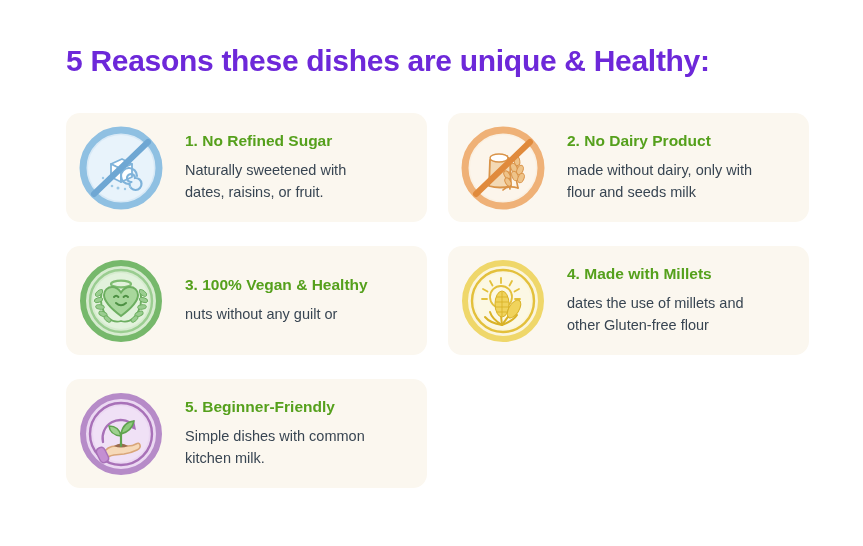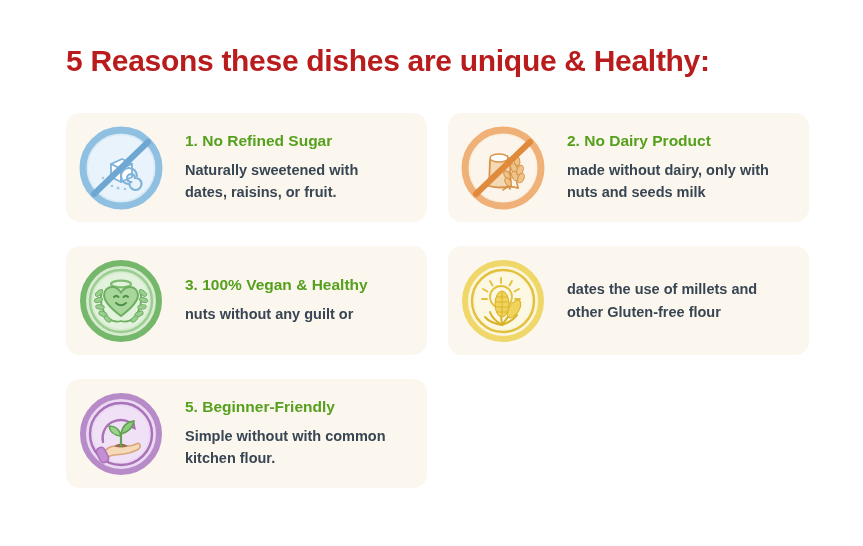--- a/index.html
+++ b/index.html
@@ -20,21 +20,21 @@
   }
 
   
   #page-title {
     position: absolute;
     left: 66px;
     top: 44px;
     font-size: 30px;
     font-weight: 700;
     letter-spacing: -0.3px;
-    color: #b91c1c;
+    color: #6d28d9;
     white-space: nowrap;
   }
 
   
   #cards-grid {
     position: absolute;
     left: 66px;
     top: 113px;
     width: 743px;
     display: grid;
@@ -74,21 +74,21 @@
     font-size: 15.5px;
     font-weight: 700;
     color: #55A01C;
     line-height: 1.15;
     margin-bottom: 9px;
     white-space: nowrap;
   }
 
   .card-body {
     font-size: 14.5px;
-    font-weight: 700;
+    font-weight: 400;
     color: #384552;
     line-height: 1.56;
   }
 </style>
 </head>
 <body>
 
 <div id="page">
 
   <h1 id="page-title">5 Reasons these dishes are unique &amp; Healthy:</h1>
@@ -157,21 +157,21 @@
             <ellipse cx="47" cy="56" rx="2.6" ry="4.4" transform="rotate(-30 47 56)"></ellipse>
           </g>
 
           <line x1="15" y1="68" x2="69" y2="16" stroke="#E08A3C" stroke-width="6" stroke-linecap="round"></line>
         </svg>
       </div>
       <div class="card-text">
         <div class="card-heading">2. No Dairy Product</div>
         <div class="card-body">
           <span>made without dairy, only with</span><br>
-          <span>nuts and seeds milk</span>
+          <span>flour and seeds milk</span>
         </div>
       </div>
     </div>
 
     <div class="reason-card">
       <div class="card-icon">
         <svg width="84" height="84" viewBox="0 0 84 84" aria-hidden="true">
           <circle cx="42" cy="42" r="39" fill="#D6EBCF"></circle>
           <circle cx="42" cy="42" r="38" fill="none" stroke="#76B86B" stroke-width="6"></circle>
           <circle cx="42" cy="42" r="31" fill="none" stroke="#9ACD90" stroke-width="2.4"></circle>
@@ -247,20 +247,21 @@
           <g stroke="#D9B227" stroke-width="0.85" fill="none">
             <line x1="35" y1="38" x2="47" y2="38"></line>
             <line x1="34.3" y1="43" x2="47.7" y2="43"></line>
             <line x1="34.3" y1="48" x2="47.7" y2="48"></line>
             <line x1="36" y1="53" x2="46" y2="53"></line>
             <line x1="41" y1="33" x2="41" y2="57"></line>
           </g>
         </svg>
       </div>
       <div class="card-text">
+        <div class="card-heading">4. Made with Millets</div>
         <div class="card-body">
           <span>dates the use of millets and</span><br>
           <span>other Gluten-free flour</span>
         </div>
       </div>
     </div>
 
     <div class="reason-card">
       <div class="card-icon">
         <svg width="84" height="84" viewBox="0 0 84 84" aria-hidden="true">
@@ -278,20 +279,20 @@
           <path d="M35 54 q7 -5 14 0 q-7 3 -14 0 z" fill="#9A6B4E"></path>
 
           <path d="M42 54 q0 -8 0 -13" fill="none" stroke="#5FA24F" stroke-width="2.2" stroke-linecap="round"></path>
           <path d="M42 44 q-11 -1 -12 -10 q10 0 12 10 z" fill="#9ED18F" stroke="#5FA24F" stroke-width="1.5"></path>
           <path d="M42 42 q11 -3 13 -13 q-11 1 -13 13 z" fill="#8ECB7D" stroke="#5FA24F" stroke-width="1.5"></path>
         </svg>
       </div>
       <div class="card-text">
         <div class="card-heading">5. Beginner-Friendly</div>
         <div class="card-body">
-          <span>Simple without with common</span><br>
-          <span>kitchen flour.</span>
+          <span>Simple dishes with common</span><br>
+          <span>kitchen milk.</span>
         </div>
       </div>
     </div>
 
   </div>
 </div>
 
 </body></html>

